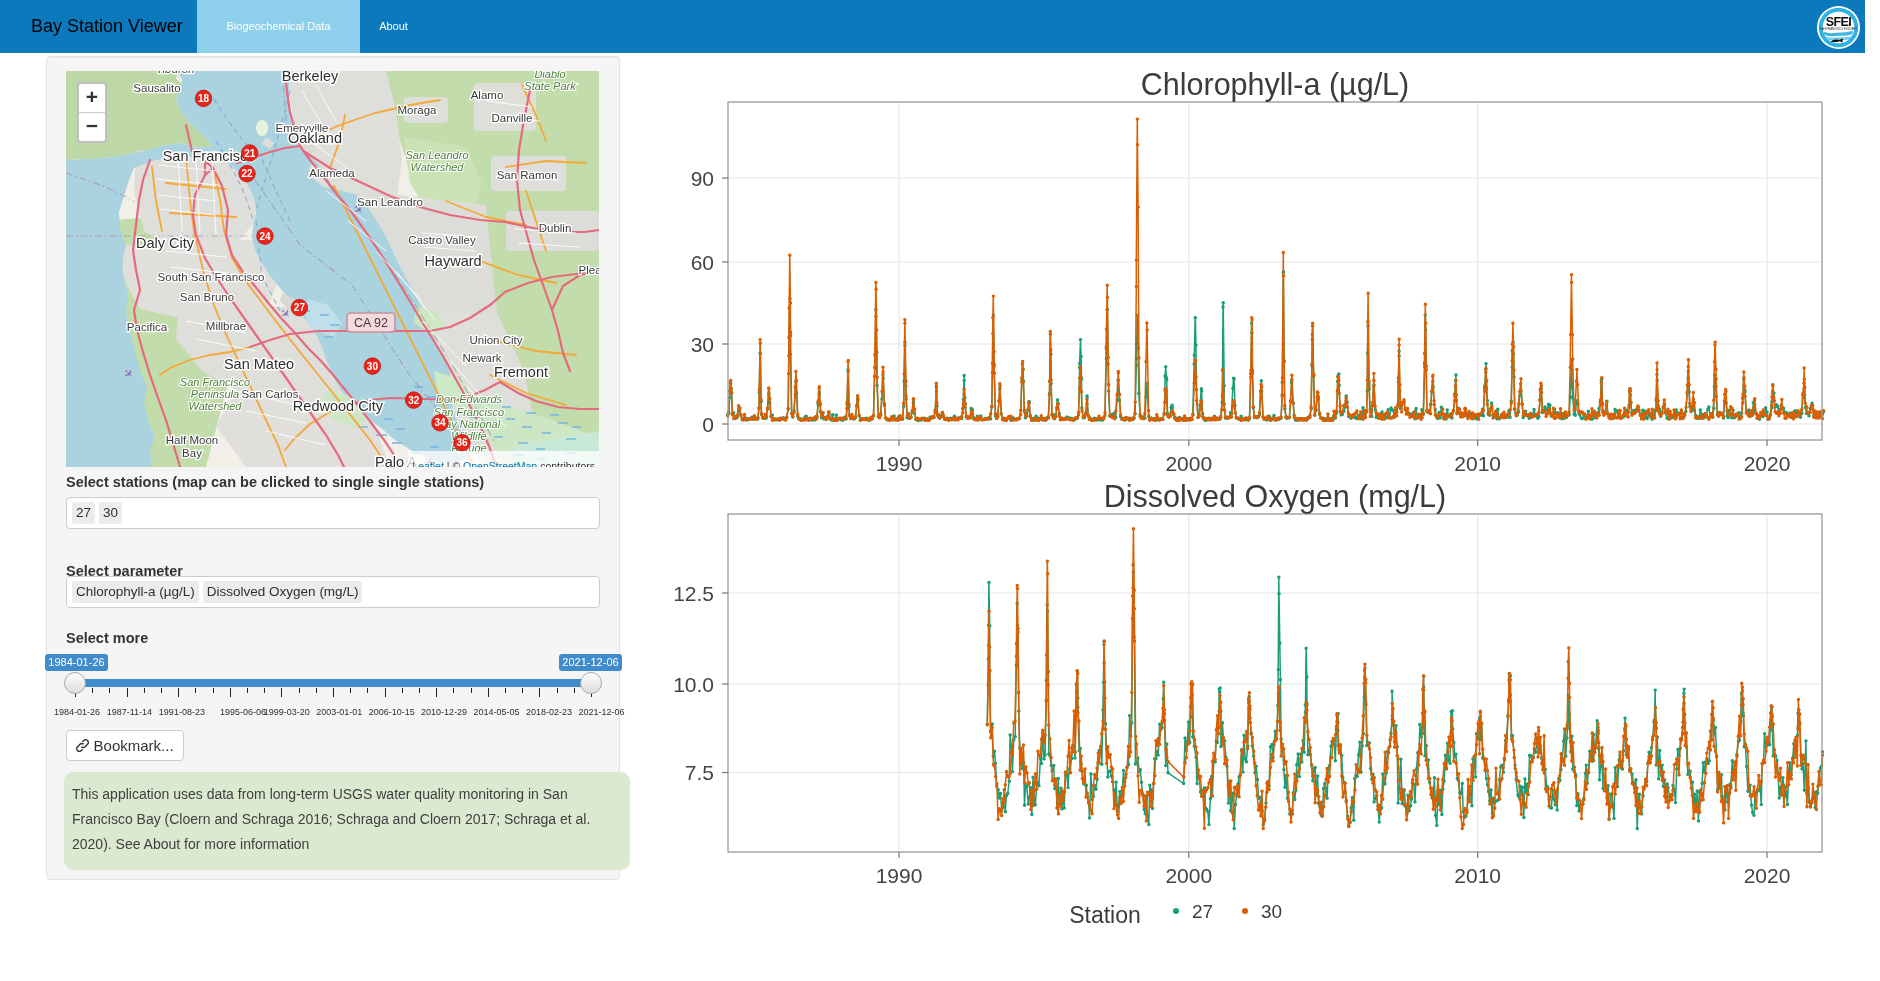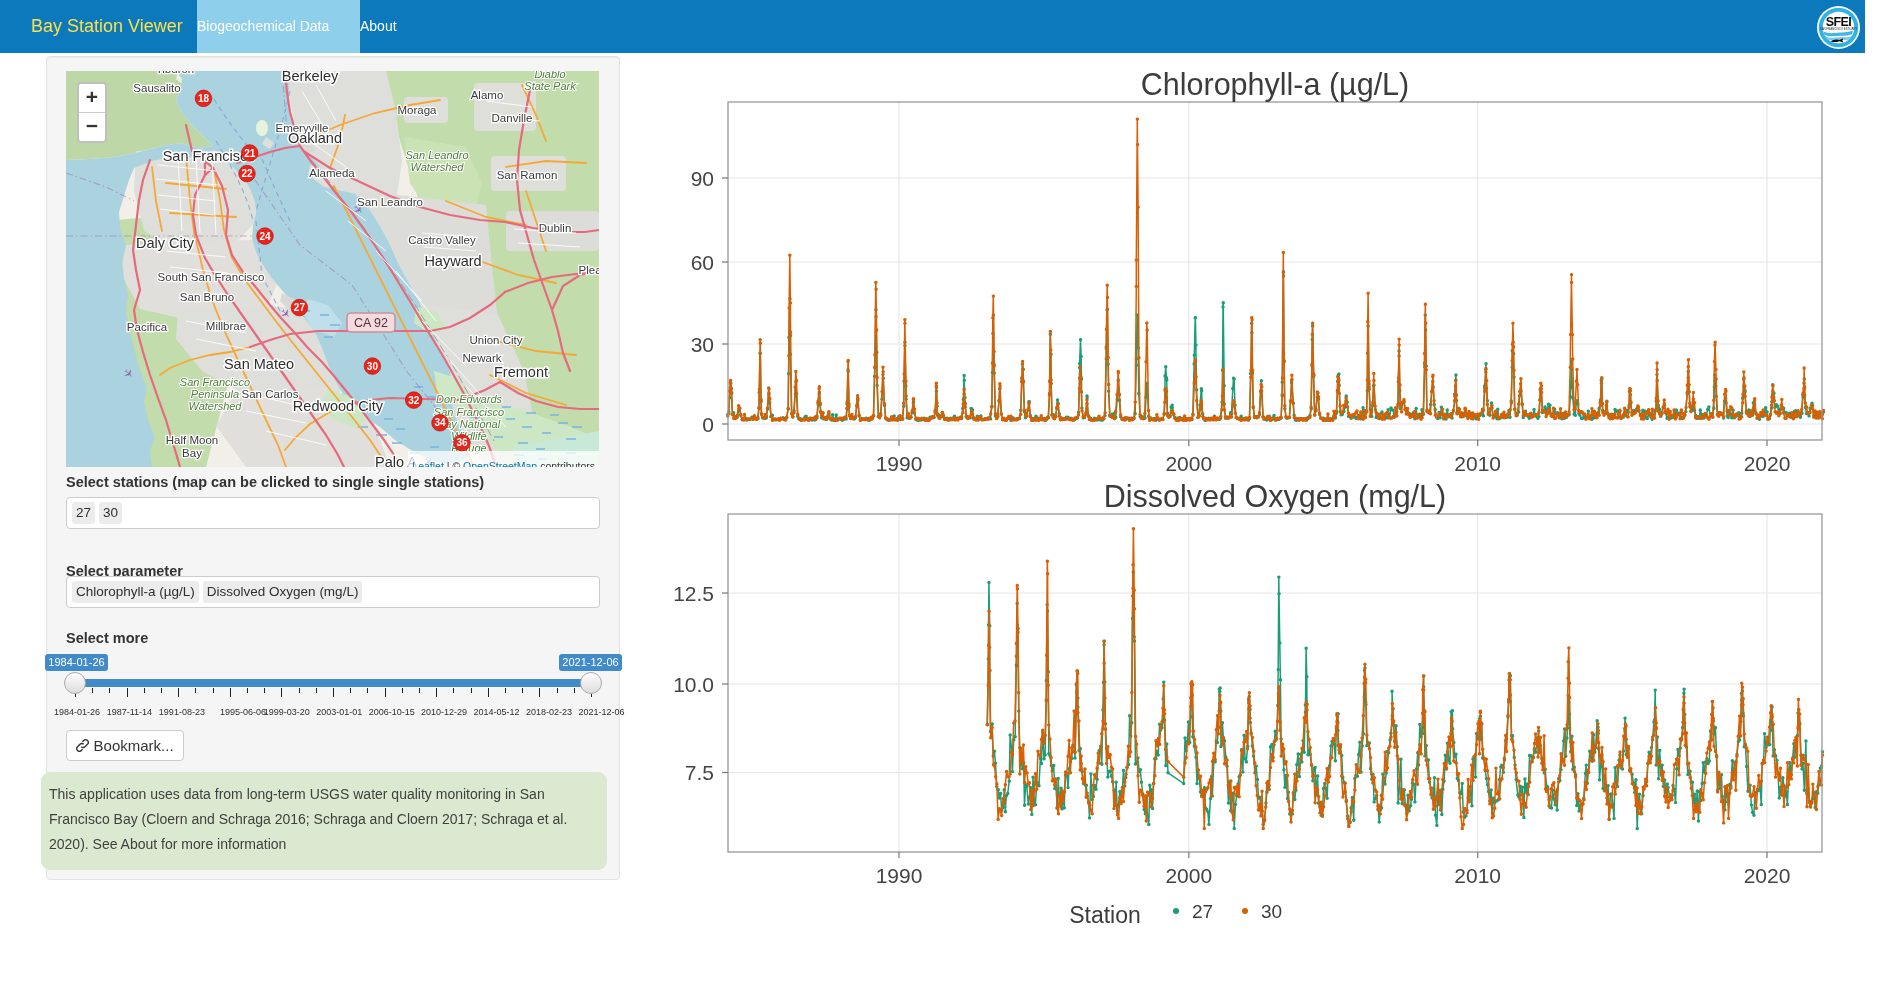--- a/index.html
+++ b/index.html
@@ -1,38 +1,38 @@
 <!DOCTYPE html>
 <html lang="en"><head><meta charset="utf-8"><title>Bay Station Viewer</title>
 <style>
 *{margin:0;padding:0;box-sizing:border-box}
 html,body{width:1880px;height:981px;background:#fff;font-family:"Liberation Sans",sans-serif;position:relative;overflow:hidden}
 #nav{position:absolute;left:0;top:0;width:1865px;height:53px;background:#0d79bd;color:#fff}
-#brand{position:absolute;left:31px;top:0;height:53px;line-height:53px;font-size:18px;color:#fde047}
-.tab{position:absolute;top:0;height:53px;line-height:53px;font-size:14px;color:#fff;text-align:left}
+#brand{position:absolute;left:31px;top:0;height:53px;line-height:53px;font-size:18px;color:#000000}
+.tab{position:absolute;top:0;height:53px;line-height:53px;font-size:11px;color:#fff;text-align:center}
 #tab1{left:197px;width:163px;background:#8ecfeb;color:#fff}
 #tab2{left:360px;width:67px}
 #logo{position:absolute;left:1817px;top:6px}
 #panel{position:absolute;left:46px;top:56px;width:574px;height:824px;background:#f5f5f5;border:1px solid #e3e3e3;border-radius:4px;box-shadow:inset 0 1px 1px rgba(0,0,0,.05)}
 #map{position:absolute;left:66px;top:71px;width:533px;height:396px;background:#aad3df;overflow:hidden}
 #zoomctl{position:absolute;left:11px;top:11px;width:30px;height:61px;background:#fff;border:2px solid rgba(0,0,0,.25);border-radius:4px;z-index:30}
 #zoomctl div{width:26px;height:28px;line-height:26px;text-align:center;font-size:21px;font-weight:bold;color:#333}
 #zoomctl div:first-child{border-bottom:1px solid #ccc;height:29px}
 #attrib{position:absolute;right:0;bottom:0;height:15px;line-height:15px;background:rgba(255,255,255,.75);font-size:10.5px;color:#333;padding:8px 4px;z-index:30;white-space:nowrap}
 #attrib a{color:#0078a8;text-decoration:none}
 .lbl{position:absolute;font-size:14.5px;font-weight:bold;color:#333}
 .inpbox{position:absolute;left:66px;width:534px;height:32px;background:#fff;border:1px solid #ccc;border-radius:4px;padding:4px 5px}
 .tag{display:inline-block;background:#ececec;color:#2f2f2f;font-size:13.5px;line-height:16px;padding:3px 4px;margin:0 4px 0 0;border-radius:3px;vertical-align:top}
 .irs-lab{position:absolute;background:#428bca;color:#fff;font-size:11px;line-height:17px;height:17px;padding:0;border-radius:3px;text-align:center}
 #track{position:absolute;left:75px;top:679px;width:516px;height:8px;background:#428bca;border-radius:4px}
 .handle{position:absolute;top:672px;width:22px;height:22px;border-radius:50%;background:linear-gradient(#fefefe,#dcdcdc);border:1px solid #aaa}
 .tick{position:absolute;width:1px;background:#202020}
 .ticklab{position:absolute;top:707px;width:60px;margin-left:-30px;text-align:center;font-size:9px;color:#2e2e2e}
 #bookmark{position:absolute;left:66px;top:730px;width:118px;height:31px;background:#fff;border:1px solid #ccc;border-radius:4px;font-size:15px;color:#333;line-height:29px;text-align:center}
-#alert{position:absolute;left:41px;top:772px;width:566px;height:98px;background:#dbe9d0;border-radius:9px;color:#404040;font-size:14px;line-height:25px;padding:10px 8px}
+#alert{position:absolute;left:64px;top:772px;width:566px;height:98px;background:#dbe9d0;border-radius:9px;color:#404040;font-size:14px;line-height:25px;padding:10px 8px}
 text{font-family:"Liberation Sans",sans-serif}
 </style></head>
 <body>
 <div id="nav">
  <span id="brand">Bay Station Viewer</span>
  <div class="tab" id="tab1">Biogeochemical Data</div>
  <div class="tab" id="tab2">About</div>
  <svg id="logo" width="43" height="43" viewBox="0 0 43 43">
   <circle cx="21.5" cy="21.5" r="21.5" fill="#fff"></circle>
   <circle cx="21.5" cy="21.5" r="19.8" fill="#30b2e6"></circle>
@@ -288,21 +288,21 @@
 <div class="tick" style="left:573.8px;top:688px;height:5px"></div>
 <div class="tick" style="left:591.0px;top:688px;height:9px"></div>
 <div class="ticklab" style="left:77.0px">1984-01-26</div>
 <div class="ticklab" style="left:129.4px">1987-11-14</div>
 <div class="ticklab" style="left:181.9px">1991-08-23</div>
 <div class="ticklab" style="left:243px">1995-06-06</div>
 <div class="ticklab" style="left:286.8px">1999-03-20</div>
 <div class="ticklab" style="left:339.2px">2003-01-01</div>
 <div class="ticklab" style="left:391.7px">2006-10-15</div>
 <div class="ticklab" style="left:444.1px">2010-12-29</div>
-<div class="ticklab" style="left:496.6px">2014-05-12</div>
+<div class="ticklab" style="left:496.6px">2014-05-05</div>
 <div class="ticklab" style="left:549.0px">2018-02-23</div>
 <div class="ticklab" style="left:601.5px">2021-12-06</div>
 <div class="handle" style="left:64px"></div>
 <div class="handle" style="left:580px"></div>
 <div id="bookmark"><svg width="13" height="13" viewBox="0 0 16 16" style="vertical-align:-1px">
       <path d="M6.5 9.5a3.2 3.2 0 0 0 4.6 0l3-3a3.25 3.25 0 0 0-4.6-4.6L7.9 3.5" fill="none" stroke="#333" stroke-width="1.7"></path>
       <path d="M9.5 6.5a3.2 3.2 0 0 0-4.6 0l-3 3a3.25 3.25 0 0 0 4.6 4.6l1.6-1.6" fill="none" stroke="#333" stroke-width="1.7"></path>
     </svg> Bookmark...</div>
 <div id="alert">This application uses data from long-term USGS water quality monitoring in San<br>Francisco Bay (Cloern and Schraga 2016; Schraga and Cloern 2017; Schraga et al.<br>2020). See About for more information</div>
 <svg id="charts" style="position:absolute;left:630px;top:60px" width="1250" height="900" viewBox="0 0 1250 900">

